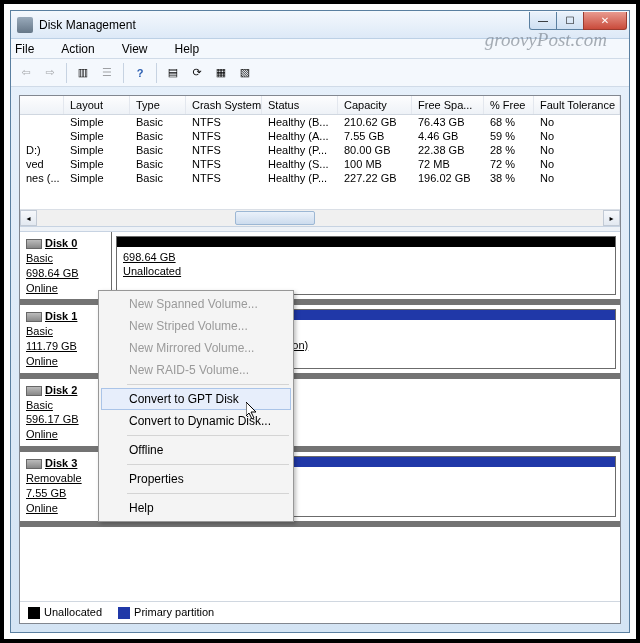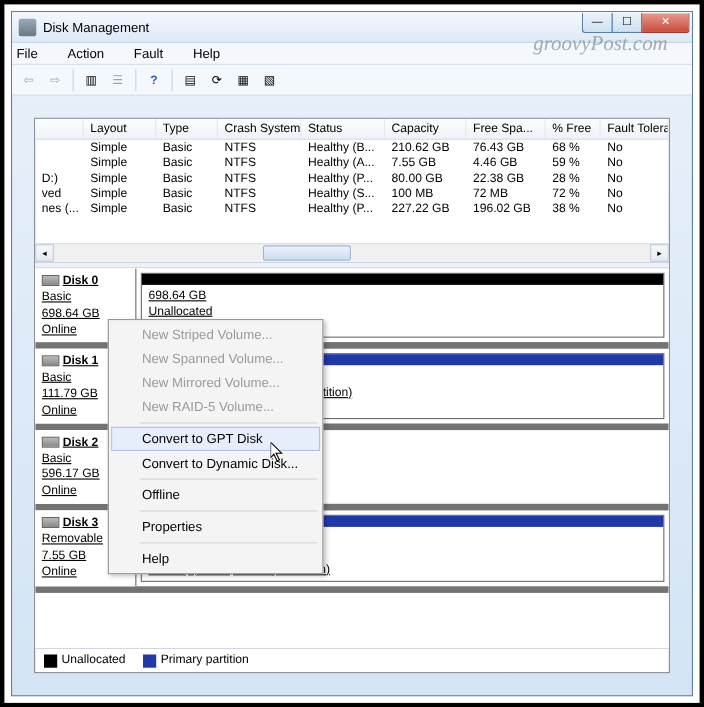--- a/index.html
+++ b/index.html
@@ -38,21 +38,21 @@
   .winbtn.min{border-bottom-left-radius:3px;}
   .winbtn.close{background:linear-gradient(#e89a8f,#c94b3b);color:#fff;border-color:#9c3b2f;border-bottom-right-radius:3px; width:44px;}
   .menubar { height:20px; background:#f4f8fd; border-bottom:1px solid #d0dbe8;
     display:flex; align-items:center; padding:0 4px; gap:27px; font-size:12px;}
   .menubar span{color:#000;}
   .toolbar { height:28px; background:#f4f8fd; border-bottom:1px solid #d0dbe8;
     display:flex; align-items:center; padding:0 4px; gap:2px;}
   .tbtn{ width:22px;height:22px;border:1px solid transparent;display:flex;align-items:center;justify-content:center;}
   .tbtn.dis{opacity:.35;}
   .sep{width:1px;height:20px;background:#c7d3e2;margin:0 3px;}
-  .content{ flex:1; margin:20px; background:#fff; border:1px solid #828790;
+  .content{ flex:1; margin:8px; background:#fff; border:1px solid #828790;
     display:flex; flex-direction:column; overflow:hidden;}
   
   .listhdr{ display:flex; background:linear-gradient(#fdfdfe,#eef2f7);
     border-bottom:1px solid #d0d7e0; font-size:11px; }
   .listhdr .col{ padding:3px 6px; border-right:1px solid #e3e7ee; white-space:nowrap; overflow:hidden;}
   .rows{ }
   .row{ display:flex; font-size:11px;}
   .row .col{ padding:1px 6px; white-space:nowrap; overflow:hidden;}
   .c0{width:44px;} .c1{width:66px;} .c2{width:56px;} .c3{width:76px;}
   .c4{width:76px;} .c5{width:74px;} .c6{width:72px;} .c7{width:50px;} .c8{flex:1;}
@@ -98,21 +98,21 @@
     <div class="winbtns">
       <div class="winbtn min">—</div>
       <div class="winbtn">☐</div>
       <div class="winbtn close">✕</div>
     </div>
   </div>
 
   <div class="menubar">
     <span>File</span>
     <span>Action</span>
-    <span>Fault</span>
+    <span>View</span>
     <span>Help</span>
   </div>
 
   <div class="toolbar">
     <div class="tbtn dis">⇦</div>
     <div class="tbtn dis">⇨</div>
     <div class="sep"></div>
     <div class="tbtn">▥</div>
     <div class="tbtn dis">☰</div>
     <div class="sep"></div>
@@ -242,22 +242,22 @@
 
     <div class="legend">
       <span><span class="sw" style="background:#000"></span><span>Unallocated</span></span>
       <span><span class="sw" style="background:#2038a8"></span><span>Primary partition</span></span>
     </div>
   </div>
 </div>
 </div>
 
 <div class="ctxmenu" id="ctxmenu">
+    <div class="mi dis">New Spanned Volume...</div>
     <div class="mi dis">New Striped Volume...</div>
-    <div class="mi dis">New Spanned Volume...</div>
     <div class="mi dis">New Mirrored Volume...</div>
     <div class="mi dis">New RAID-5 Volume...</div>
     <div class="msep"></div>
     <div class="mi hl">Convert to GPT Disk</div>
     <div class="mi">Convert to Dynamic Disk...</div>
     <div class="msep"></div>
     <div class="mi">Offline</div>
     <div class="msep"></div>
     <div class="mi">Properties</div>
     <div class="msep"></div>

